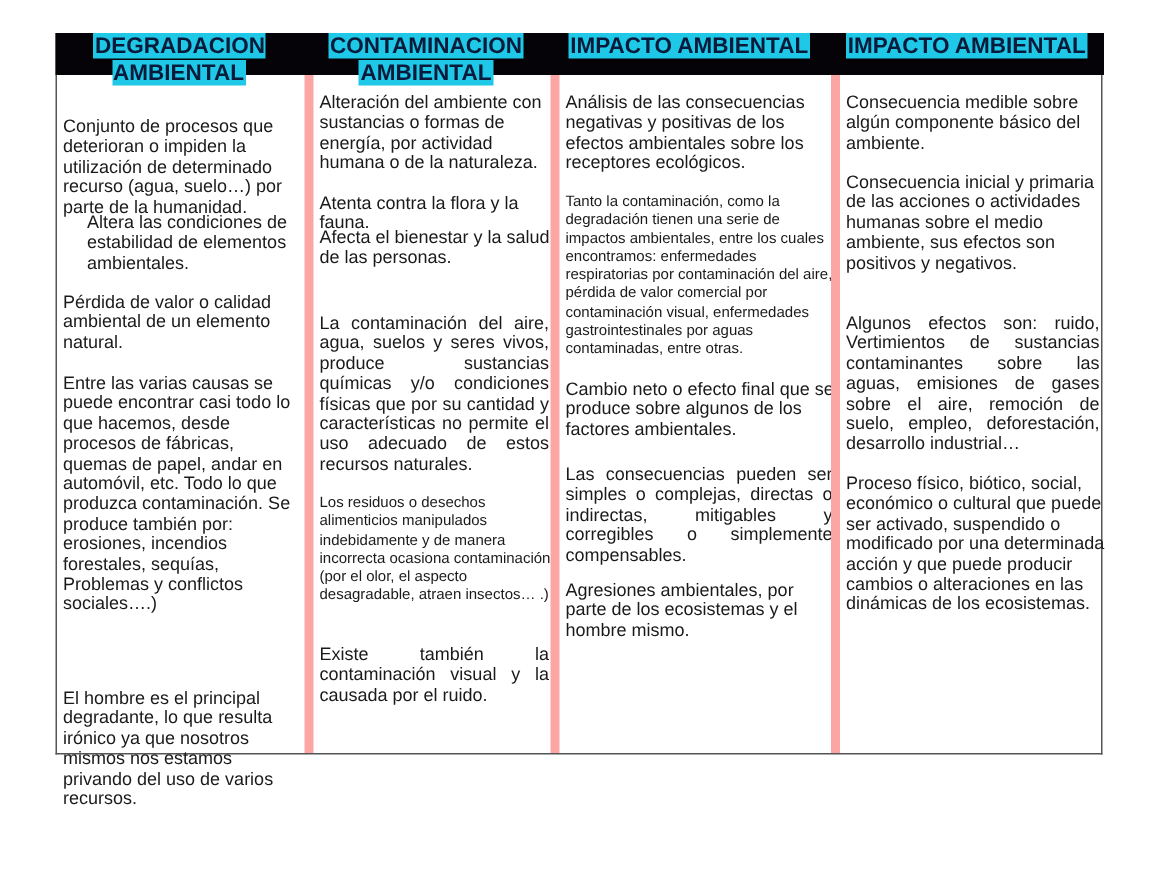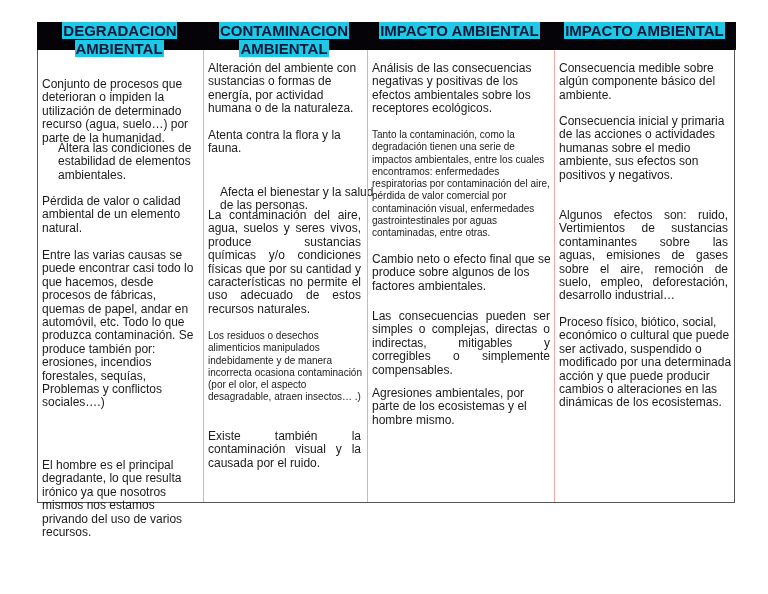--- a/index.html
+++ b/index.html
@@ -5,21 +5,21 @@
   html, body { margin:0; padding:0; background:#ffffff; }
   body { width:768px; height:594px; position:relative; overflow:hidden;
          font-family:"Liberation Sans", sans-serif; color:#1a1a1a; }
   .table { position:absolute; left:37px; top:22px; width:698px; height:481px;
            border:1px solid #555; border-top:none; box-sizing:border-box; }
   .header { position:absolute; left:-1px; top:0; width:699px; height:28px; background:#050308; }
   .hcell { position:absolute; top:0; height:28px; text-align:center; }
   .hl { display:inline; background:#1ec8e6; color:#0a1a3a; font-weight:bold;
         font-size:15px; line-height:12px; padding:0 1px; }
   .col { position:absolute; top:28px; bottom:0; box-sizing:border-box; }
-  .col + .col { border-left:1px solid #fca5a5; }
+  .col + .col { border-left:6px solid #fca5a5; }
   .p { margin:0; font-size:12px; line-height:13.4px; }
   .small { font-size:10px; line-height:12.3px; }
   .just { text-align:justify; text-align-last:left; }
 </style>
 </head>
 <body>
 
 <div class="table">
   <div class="header">
     <div class="hcell" style="left:0;width:165px;">
@@ -41,21 +41,21 @@
     <p class="p" style="position:absolute;left:4px;top:28px;width:154px;">Conjunto de procesos que deterioran o impiden la utilización de determinado recurso (agua, suelo…) por parte de la humanidad.</p>
     <p class="p" style="position:absolute;left:20px;top:92px;width:154px;">Altera las condiciones de estabilidad de elementos ambientales.</p>
     <p class="p" style="position:absolute;left:4px;top:145px;width:154px;">Pérdida de valor o calidad ambiental de un elemento natural.</p>
     <p class="p" style="position:absolute;left:4px;top:199px;width:156px;">Entre las varias causas se puede encontrar casi todo lo que hacemos, desde procesos de fábricas, quemas de papel, andar en automóvil, etc. Todo lo que produzca contaminación. Se produce también por: erosiones, incendios forestales, sequías, Problemas y conflictos sociales….)</p>
     <p class="p" style="position:absolute;left:4px;top:373px;width:154px;margin-top:36px;">El hombre es el principal degradante, lo que resulta irónico ya que nosotros mismos nos estamos privando del uso de varios recursos.</p>
   </div>
 
   <div class="col" style="left:165px;width:164px;">
     <p class="p" style="position:absolute;left:4px;top:12px;width:154px;">Alteración  del ambiente con sustancias o formas de energía, por actividad humana o de la naturaleza.</p>
     <p class="p" style="position:absolute;left:4px;top:79px;width:154px;">Atenta contra la flora y la fauna.</p>
-    <p class="p" style="position:absolute;left:4px;top:136px;width:154px;margin-left:12px;">Afecta el bienestar y la salud de las personas.</p>
+    <p class="p" style="position:absolute;left:4px;top:102px;width:154px;">Afecta el bienestar y la salud de las personas.</p>
     <p class="p just" style="position:absolute;left:4px;top:159px;width:153px;">La contaminación del aire, agua, suelos y seres vivos, produce sustancias químicas y/o condiciones físicas que por su cantidad y características no permite el uso adecuado de estos recursos naturales.</p>
     <p class="p small" style="position:absolute;left:4px;top:280px;width:154px;">Los residuos o desechos alimenticios manipulados indebidamente y de manera incorrecta ocasiona contaminación (por el olor, el aspecto desagradable, atraen insectos… .)</p>
     <p class="p just" style="position:absolute;left:4px;top:380px;width:153px;">Existe también la contaminación visual y la causada por el ruido.</p>
   </div>
 
   <div class="col" style="left:329px;width:187px;">
     <p class="p" style="position:absolute;left:4px;top:12px;width:178px;">Análisis de las consecuencias negativas y positivas de los efectos ambientales sobre los receptores ecológicos.</p>
     <p class="p small" style="position:absolute;left:4px;top:79px;width:180px;">Tanto la contaminación, como la degradación tienen una serie de impactos ambientales, entre los cuales encontramos: enfermedades respiratorias por contaminación del aire, pérdida de valor comercial por contaminación visual, enfermedades gastrointestinales por aguas contaminadas, entre otras.</p>
     <p class="p" style="position:absolute;left:4px;top:203px;width:180px;">Cambio neto o efecto final que se produce sobre algunos de los factores ambientales.</p>
     <p class="p just" style="position:absolute;left:4px;top:260px;width:178px;">Las consecuencias pueden ser simples o complejas, directas o indirectas, mitigables y corregibles o simplemente compensables.</p>

